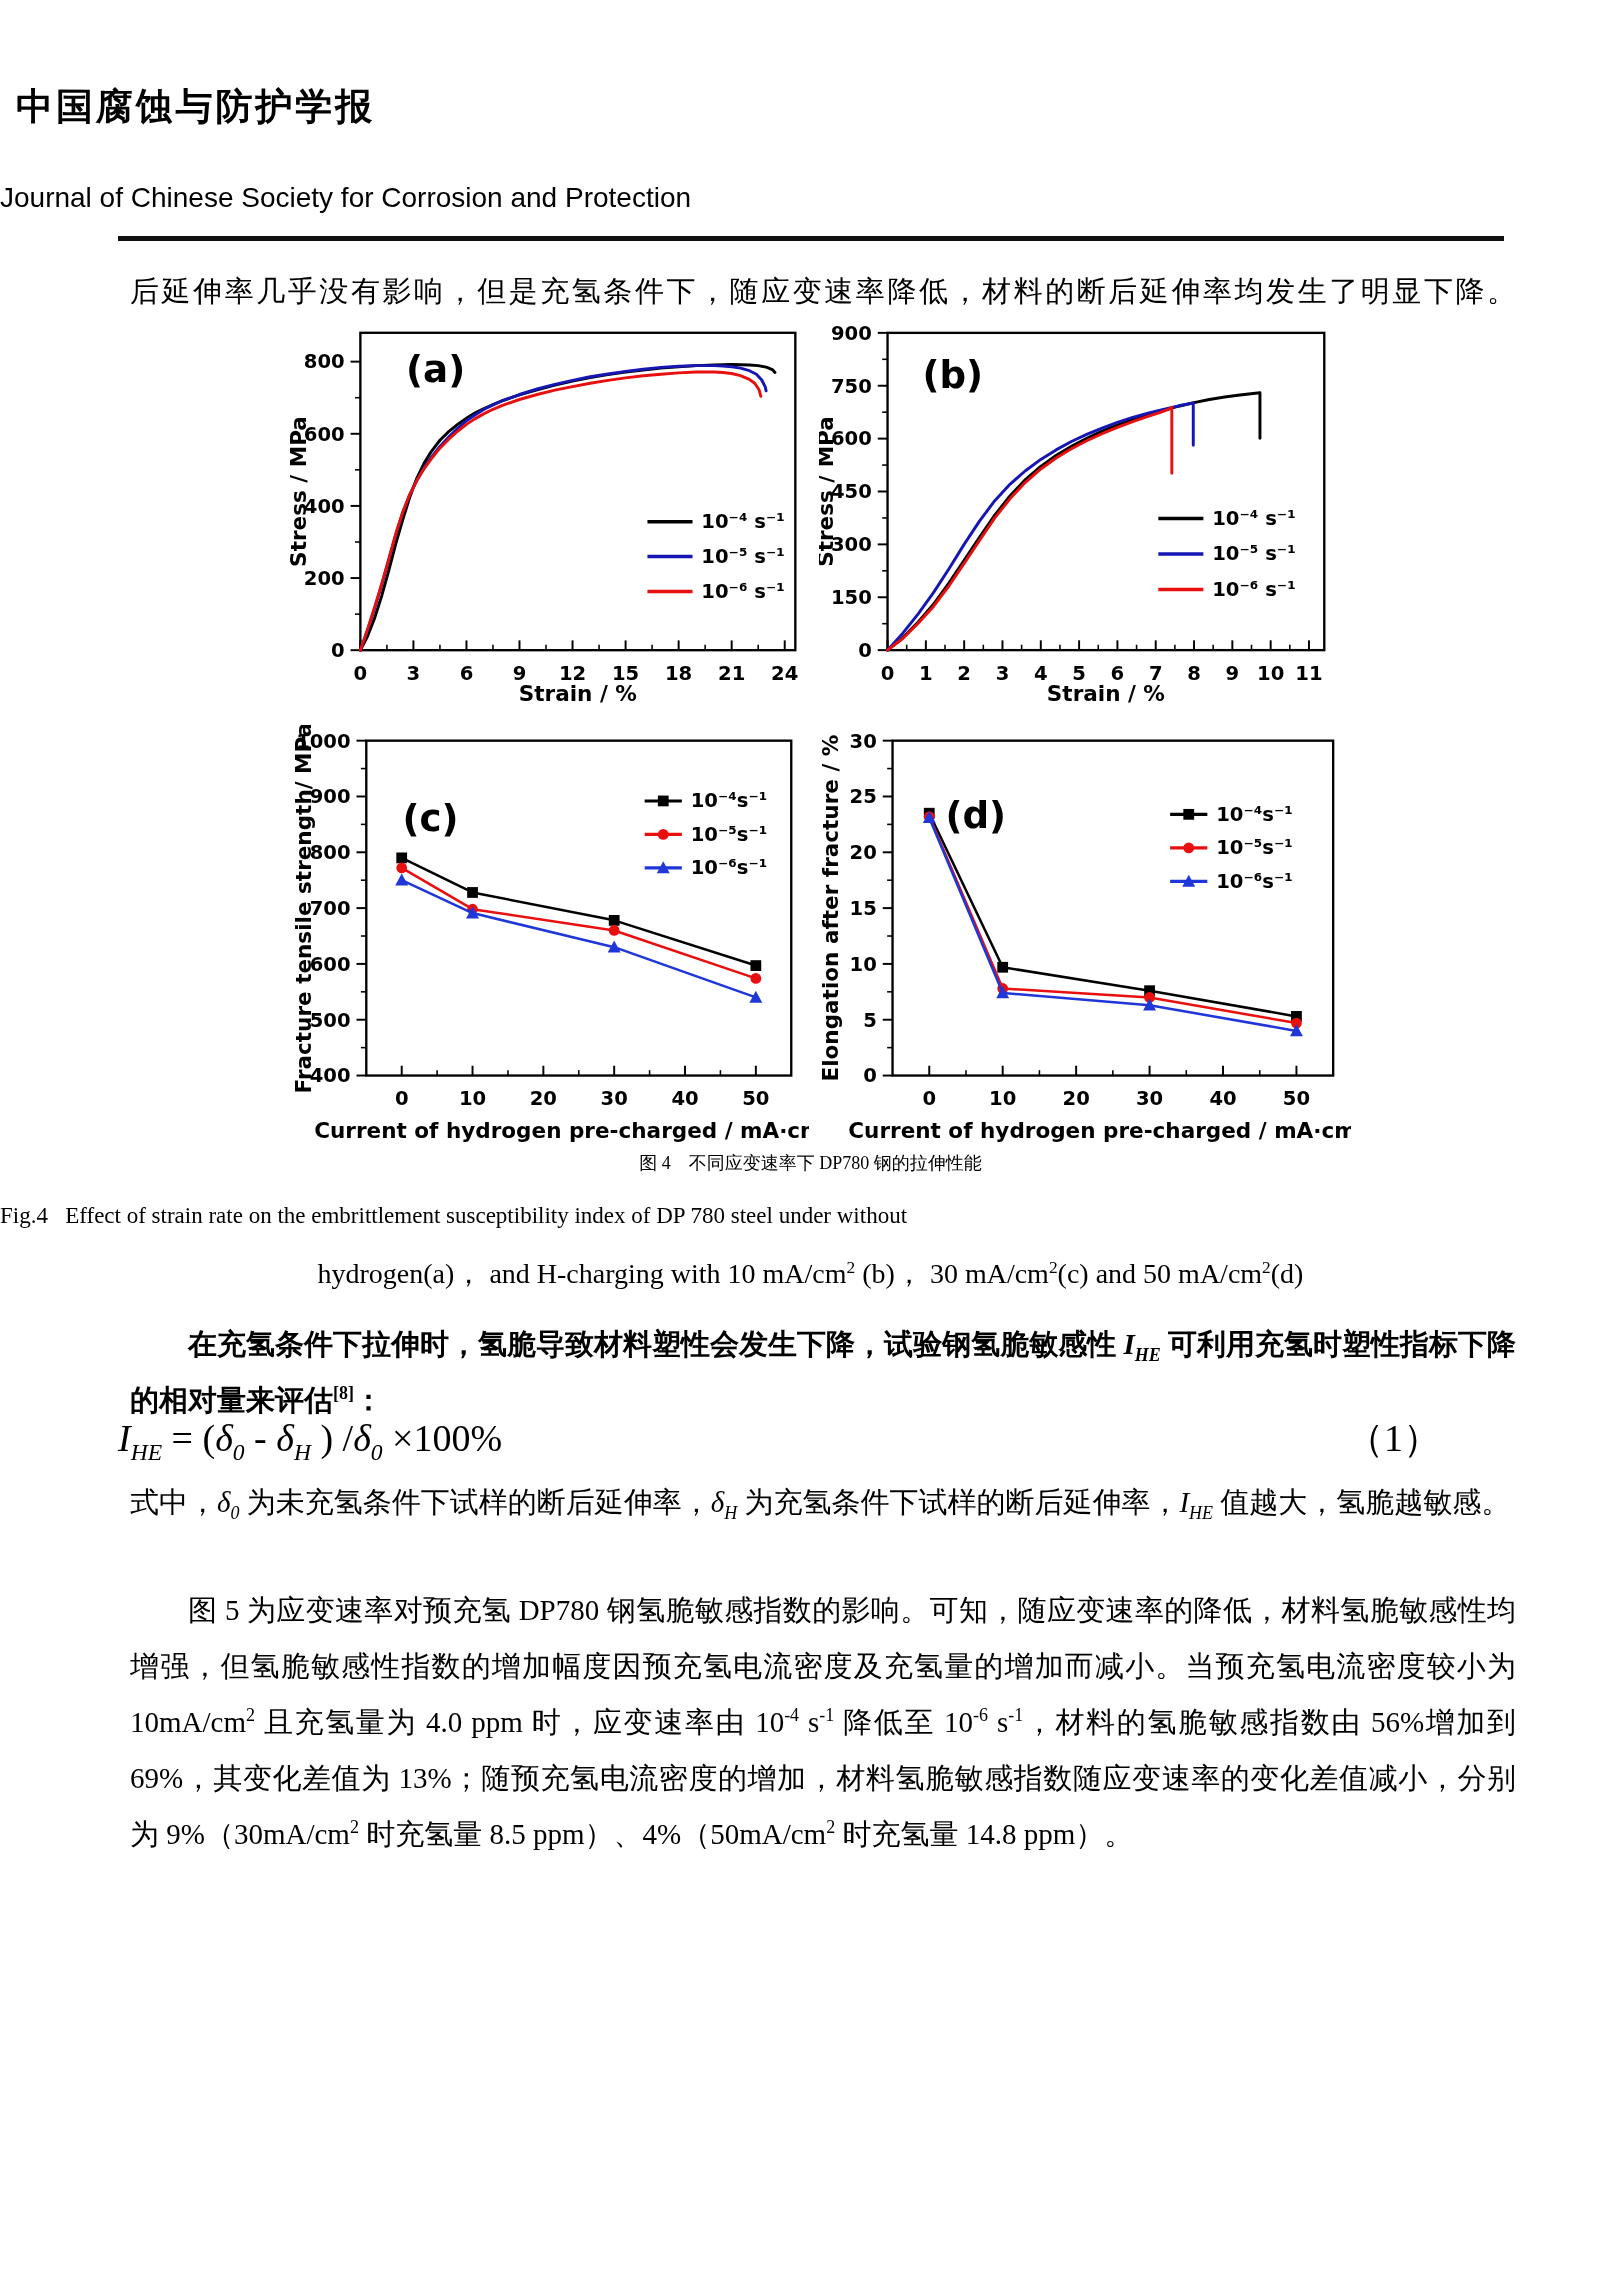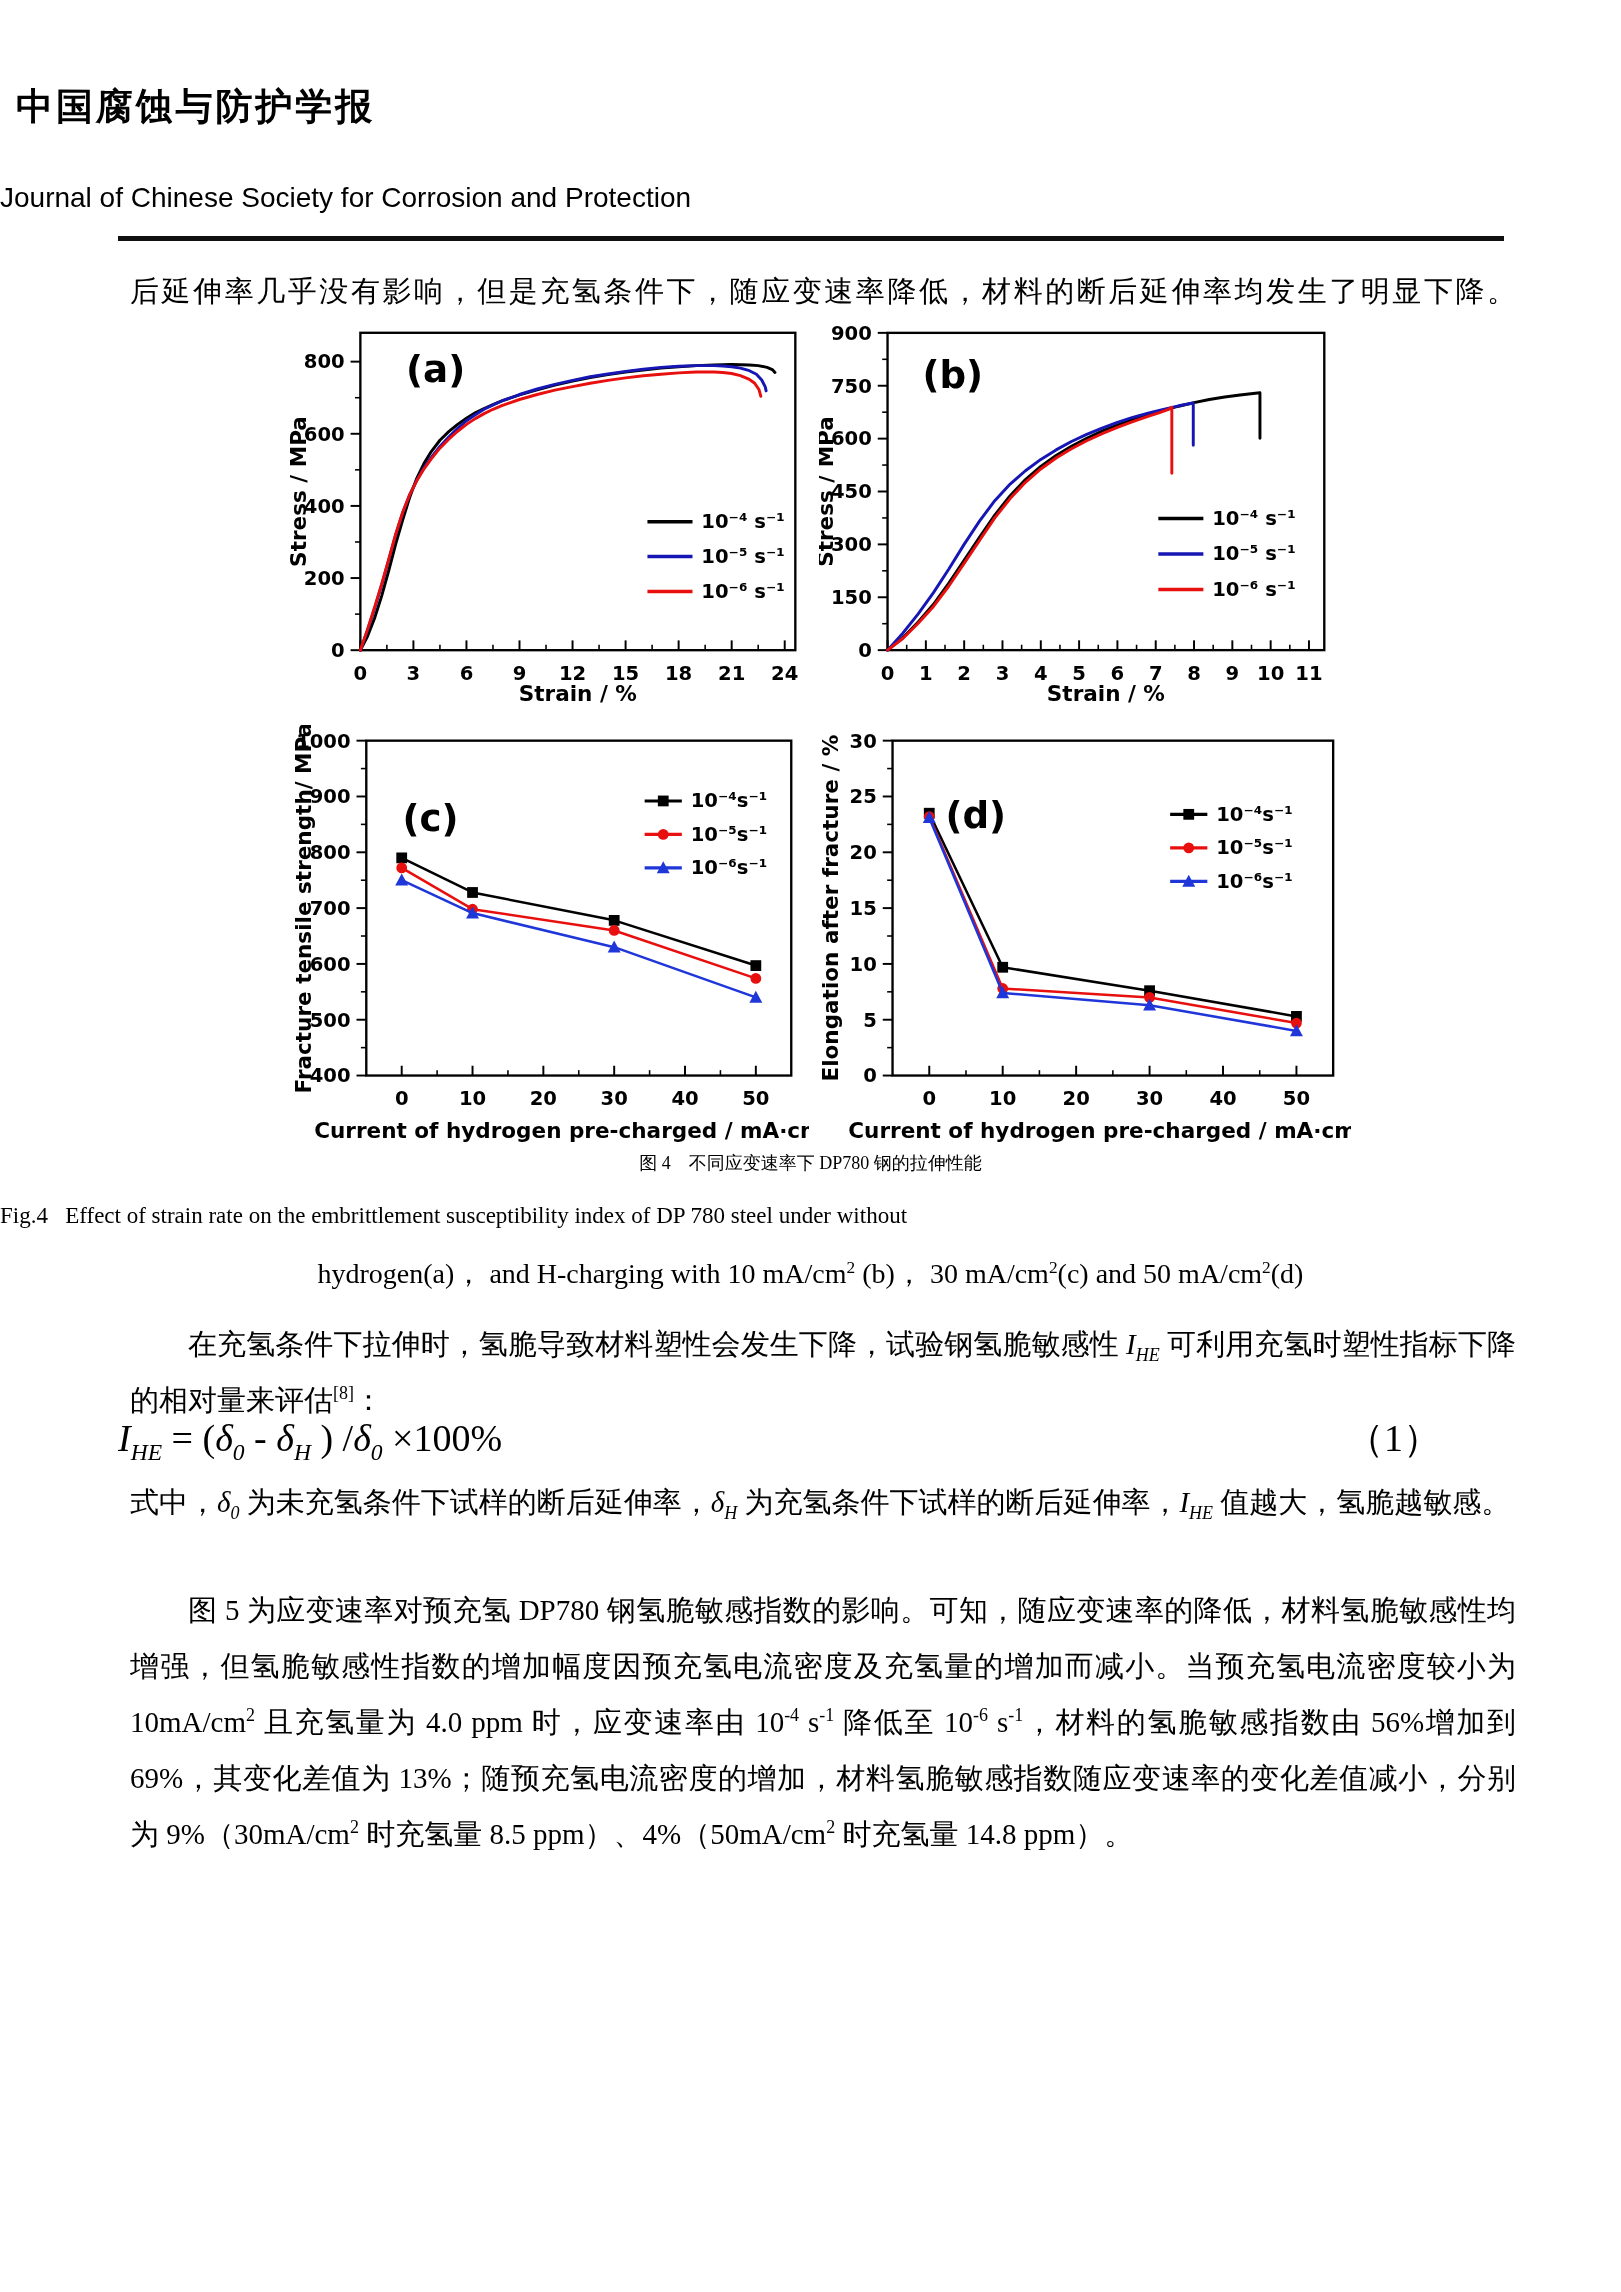--- a/index.html
+++ b/index.html
@@ -7,21 +7,21 @@
         font-family:"Liberation Serif","DejaVu Serif",serif;color:#000;overflow:hidden;}
   .title-cn{position:absolute;left:0;top:82px;width:100%;
             font-size:37px;font-weight:700;letter-spacing:2.9px;
             font-family:Liberation Sans, sans-serif;padding-left:16px;}
   .title-en{position:absolute;left:0;top:182px;width:100%;
             font-size:28px;font-family:"Liberation Sans","DejaVu Sans",sans-serif;}
   .rule{position:absolute;left:118px;top:236px;width:1386px;height:4.9px;background:#101010;}
   .body{position:absolute;left:118px;width:1386px;margin:12px;
         font-size:29px;line-height:56px;text-align:justify;}
   .intro{top:251px;text-align-last:justify;}
-  .p1{top:1304px;}
+  .p1{top:1304px;font-weight:bold;}
   .p2{top:1462px;}
   .p3{top:1570px;}
   .indent{text-indent:2em;}
   .chart{position:absolute;}
   #chart-a{left:282px;top:319px;width:529px;height:392px;}
   #chart-b{left:819px;top:319px;width:519px;height:392px;}
   #chart-c{left:280px;top:725px;width:529px;height:423px;}
   #chart-d{left:814px;top:725px;width:537px;height:423px;}
   .caption-cn{position:absolute;left:0;top:1151px;width:100%;text-align:center;font-size:18px;}
   .caption-en{position:absolute;left:0;top:1203px;width:100%;text-align:left;font-size:23px;white-space:pre-wrap;}

